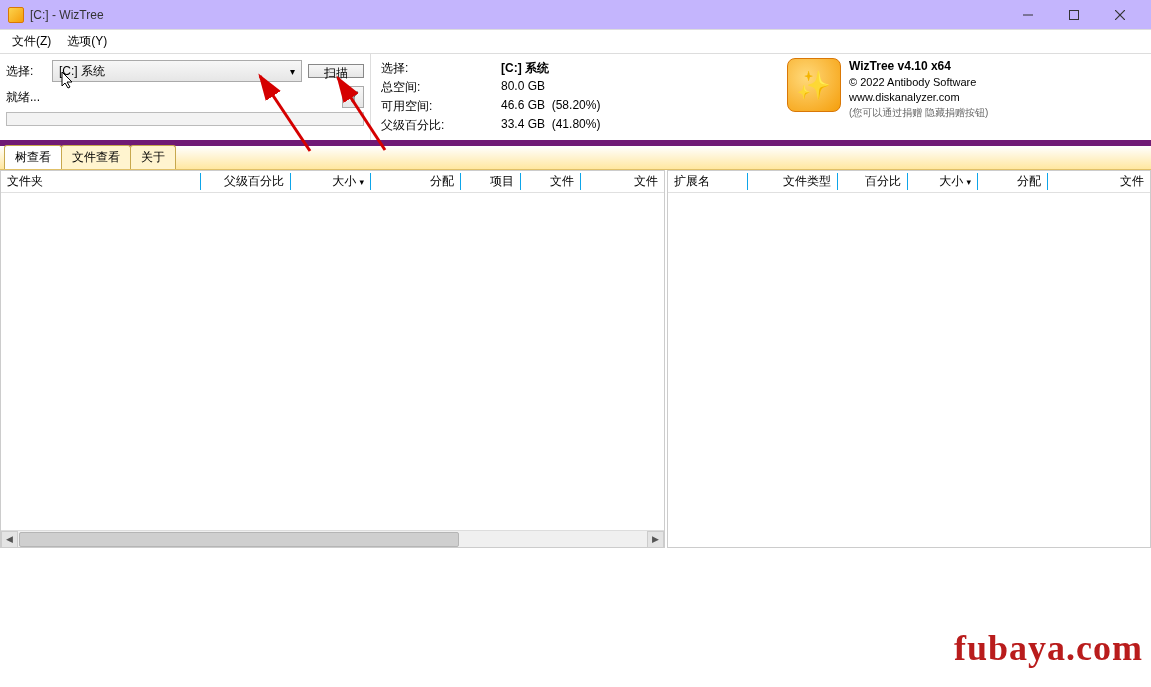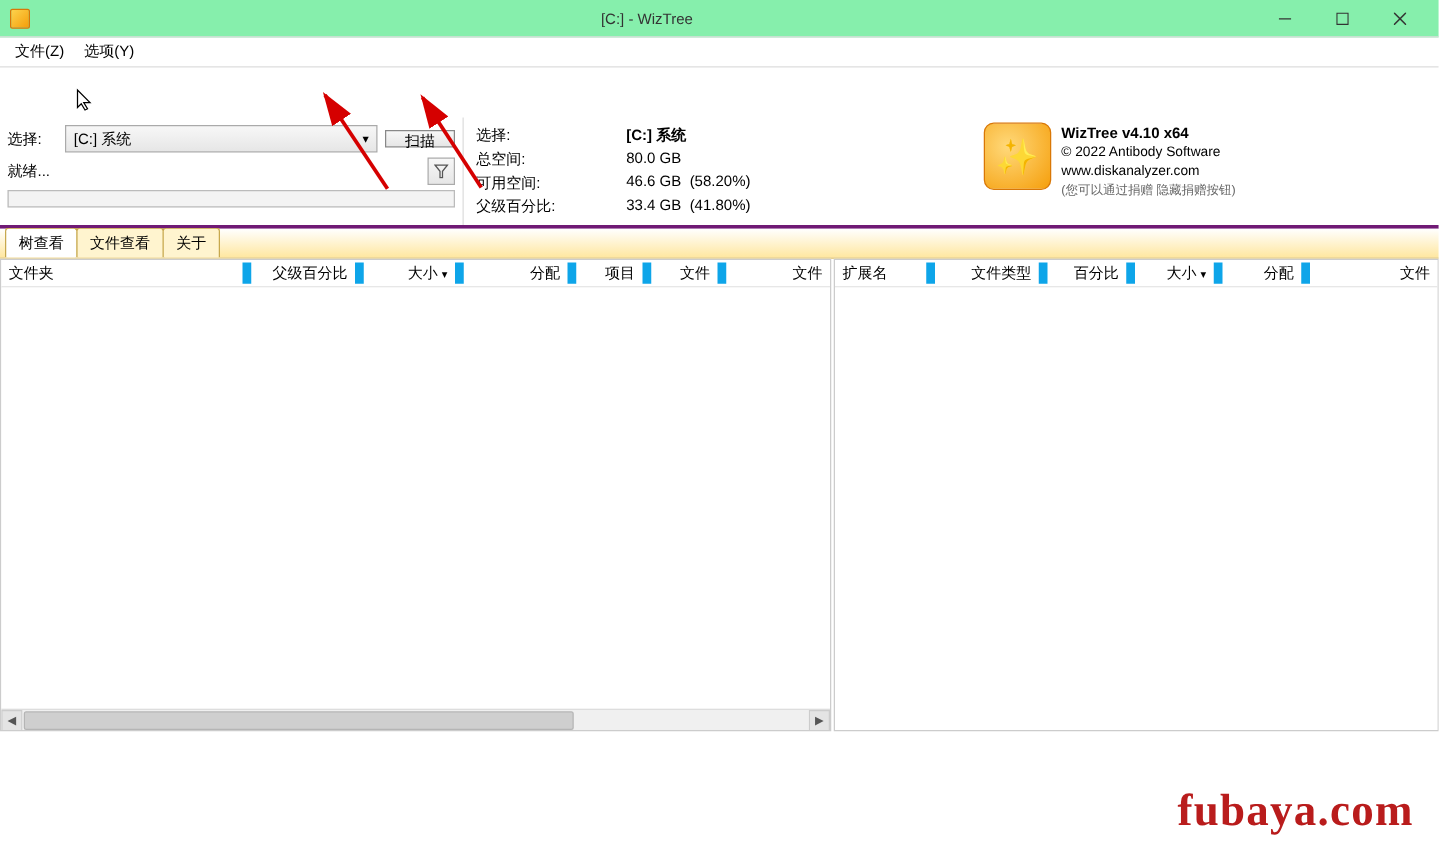--- a/index.html
+++ b/index.html
@@ -1,29 +1,29 @@
 <!DOCTYPE html>
 <html><head>
 <meta charset="utf-8">
 <style>
   * { box-sizing: border-box; margin: 0; padding: 0; }
   body { font-family: "Microsoft YaHei", "Segoe UI", Tahoma, sans-serif; font-size: 12px; background: #fff; width: 1151px; height: 687px; overflow: hidden; position: relative; }
   
   
-  .titlebar { height: 30px; background: #86efac; border-bottom: 1px solid #ddd; display: flex; align-items: center; padding: 0 8px; text-align: center; }
+  .titlebar { height: 30px; background: #c4b5fd; border-bottom: 1px solid #ddd; display: flex; align-items: center; padding: 0 8px; }
   .titlebar .app-icon { width: 16px; height: 16px; background: linear-gradient(135deg,#fcd34d,#f59e0b); border:1px solid #d97706; border-radius:2px; margin-right: 6px; display:inline-block; }
   .titlebar .title { flex: 1; font-size: 12px; color: #333; }
   .titlebar .winbtn { width: 46px; height: 30px; display: flex; align-items: center; justify-content: center; font-size: 14px; color: #333; cursor: default; }
   
   
   .menubar { height: 24px; display: flex; align-items: center; padding: 0 4px; border-bottom: 1px solid #ddd; }
   .menubar .menuitem { padding: 2px 8px; cursor: default; }
 
   
-  .toolbar-area { display:flex; border-bottom: 3px solid #701a75; background:#fff;margin-top:40px; }
+  .toolbar-area { display:flex; border-bottom: 6px solid #701a75; background:#fff; }
   .toolbar-left { width: 370px; padding: 6px 6px 2px 6px; }
   .toolbar-left .row { display:flex; align-items:center; gap:6px; margin-bottom:4px; }
   .toolbar-left label { width: 40px; }
   .drive-select { flex:1; height:22px; background: linear-gradient(#f7f7f7,#e6e6e6); border:1px solid #aaa; display:flex; align-items:center; padding:0 6px; justify-content:space-between; font-size:12px; }
   .drive-select .chev { font-size:10px; }
   .scan-btn { width:56px; height:14px; background: linear-gradient(#f7f7f7,#e6e6e6); border:1px solid #888; cursor:default; font-size:12px; }
   .filter-btn { width:22px; height:22px; border:1px solid #aaa; background:linear-gradient(#f7f7f7,#e6e6e6); display:flex; align-items:center;justify-content:center; margin-left:auto; }
   .progressbar { height:14px; border:1px solid #bbb; background:#f3f3f3; margin-top:2px; }
   
   .toolbar-mid { border-left:1px solid #ddd; padding:6px 10px; flex:1; }
@@ -45,34 +45,34 @@
   .tabs { height:24px; background:linear-gradient(#fff,#ffe7a0); border-bottom:1px solid #e0c068; display:flex; align-items:flex-end; padding-left:4px; gap:0; }
   .tab { padding:3px 10px; border:1px solid #c7a84d; border-bottom:none; background:#fff4cf; border-top-left-radius:3px; border-top-right-radius:3px; margin-right:-1px; cursor:default; font-size:12px; }
   .tab.active { background:#fff; position:relative; z-index:2; }
   
   
   .panes { display:flex; height:378px; }
   .pane { border:1px solid #ccc; background:#fff; overflow:hidden; display:flex; flex-direction:column; }
   .pane.left { width:665px; }
   .pane.right { flex:1; margin-left:2px; }
   .colheaders { height:22px; background:#fff; border-bottom:1px solid #e0e0e0; display:flex; align-items:center; font-size:12px; }
-  .colheaders .col { padding:0 6px; border-right:7px solid #0ea5e9; white-space:nowrap; text-align:right; }
+  .colheaders .col { padding:0 6px; border-right:1px solid #0ea5e9; white-space:nowrap; text-align:right; }
   .colheaders .col.first { text-align:left; }
   .pane-body { flex:1; background:#fff; }
   .hscroll { height:17px; background:#f0f0f0; border-top:1px solid #ddd; display:flex; align-items:center; }
   .hscroll .arrow { width:17px; height:17px; background:#e4e4e4; border:1px solid #ccc; display:flex; align-items:center; justify-content:center; font-size:9px; color:#555; }
   .hscroll .track { flex:1; height:17px; background:#f0f0f0; position:relative; }
   .hscroll .thumb { position:absolute; left:0; top:0; height:15px; margin:1px; width:70%; background:#cfcfcf; border:1px solid #b5b5b5; border-radius:2px; }
 
   
   .arrow-ann { position:absolute; pointer-events:none; }
   .cursor-ann { position:absolute; pointer-events:none; }
 
   
-  .watermark { position:absolute; right:20px; bottom:18px; font-size:36px; font-weight:bold; color:#b91c1c; font-family: Georgia, serif; letter-spacing:1px; }
+  .watermark { position:absolute; right:8px; bottom:18px; font-size:36px; font-weight:bold; color:#b91c1c; font-family: Georgia, serif; letter-spacing:1px; }
 </style>
 </head>
 <body>
 
 <div class="titlebar">
   <span class="app-icon"></span>
   <span class="title">[C:]  - WizTree</span>
   <div class="winbtn">
     <svg width="10" height="10">
         <line x1="0" y1="5" x2="10" y2="5" stroke="#333" stroke-width="1"></line>

